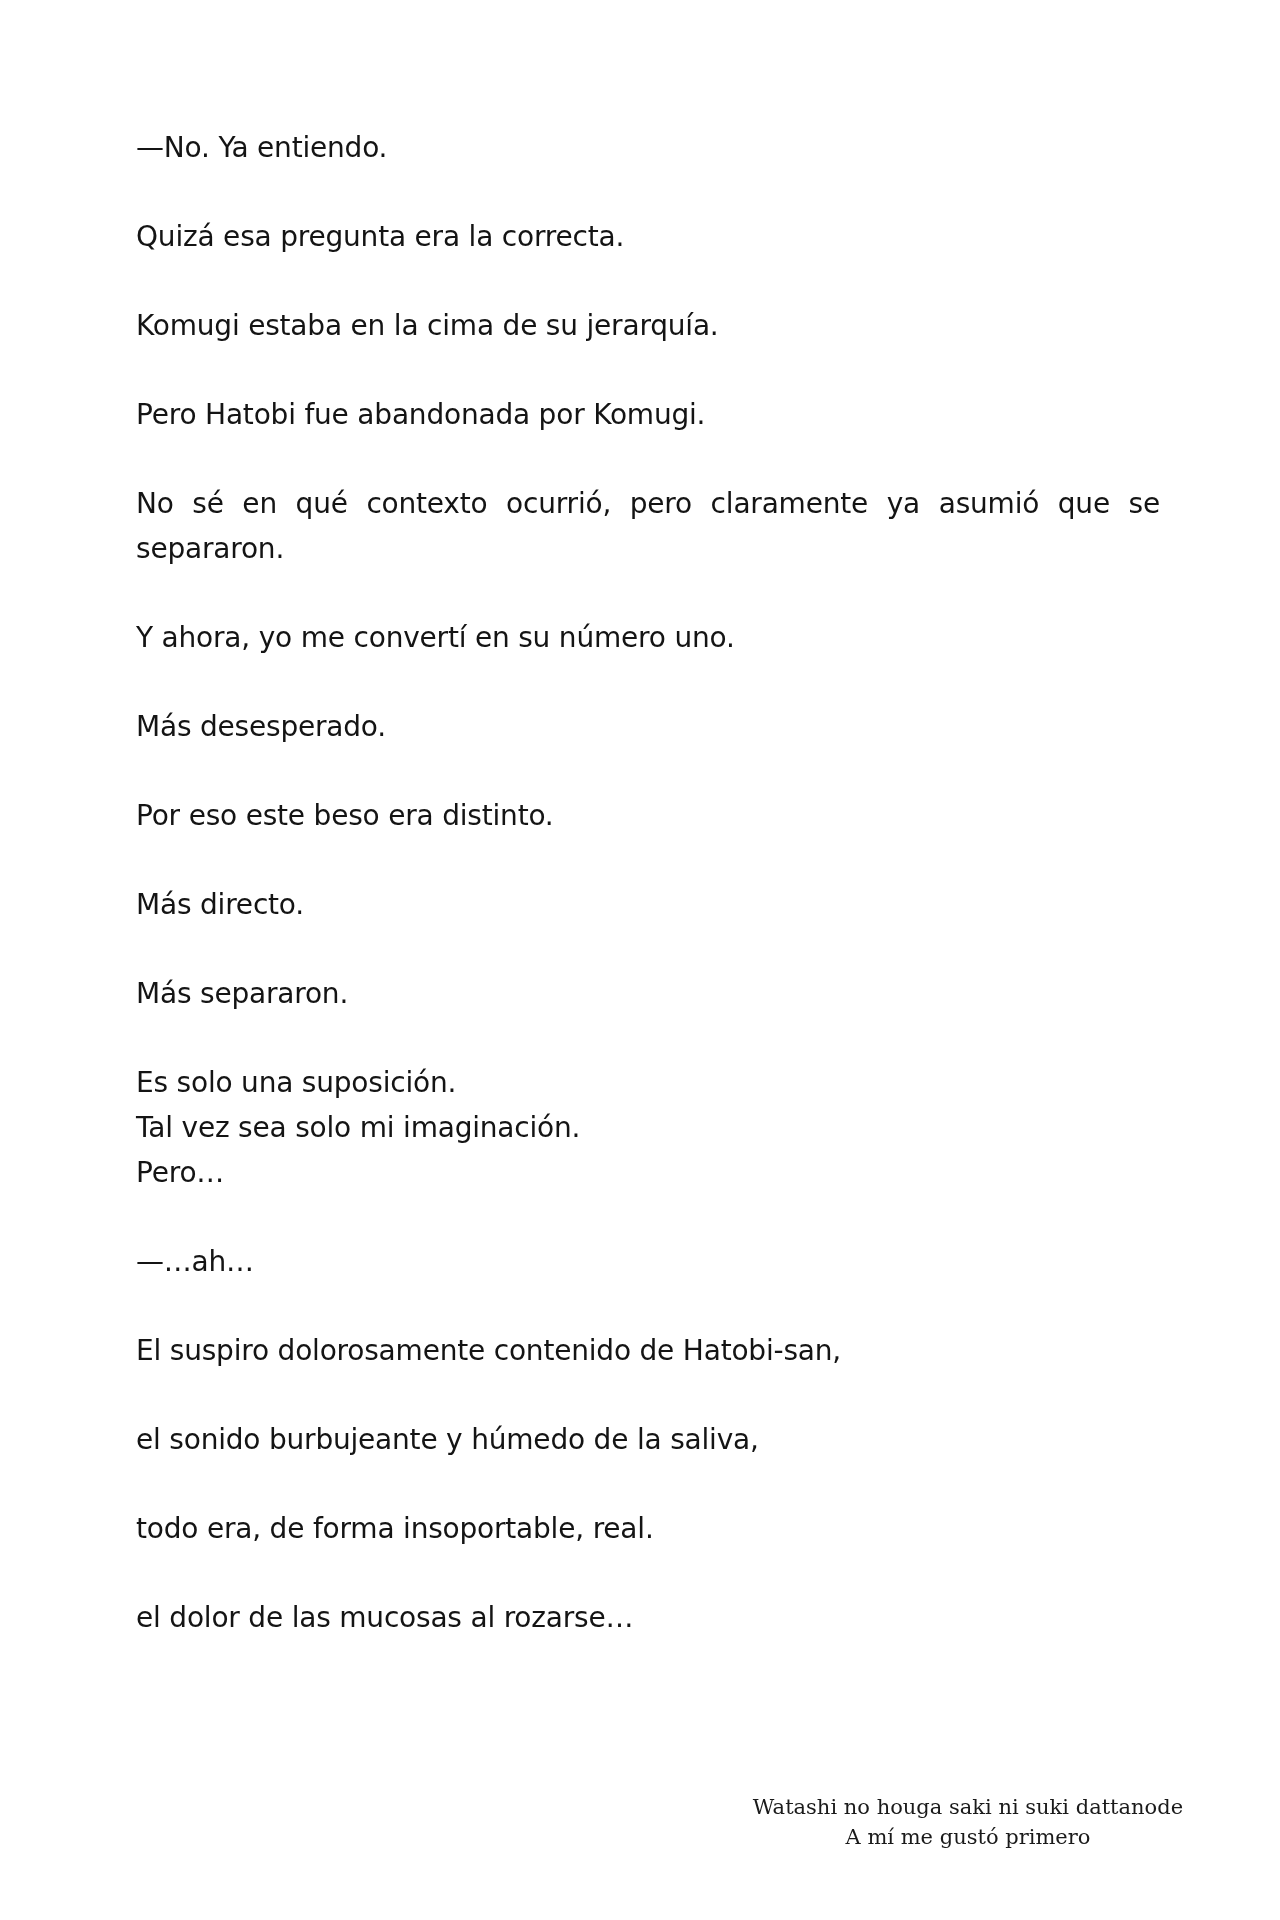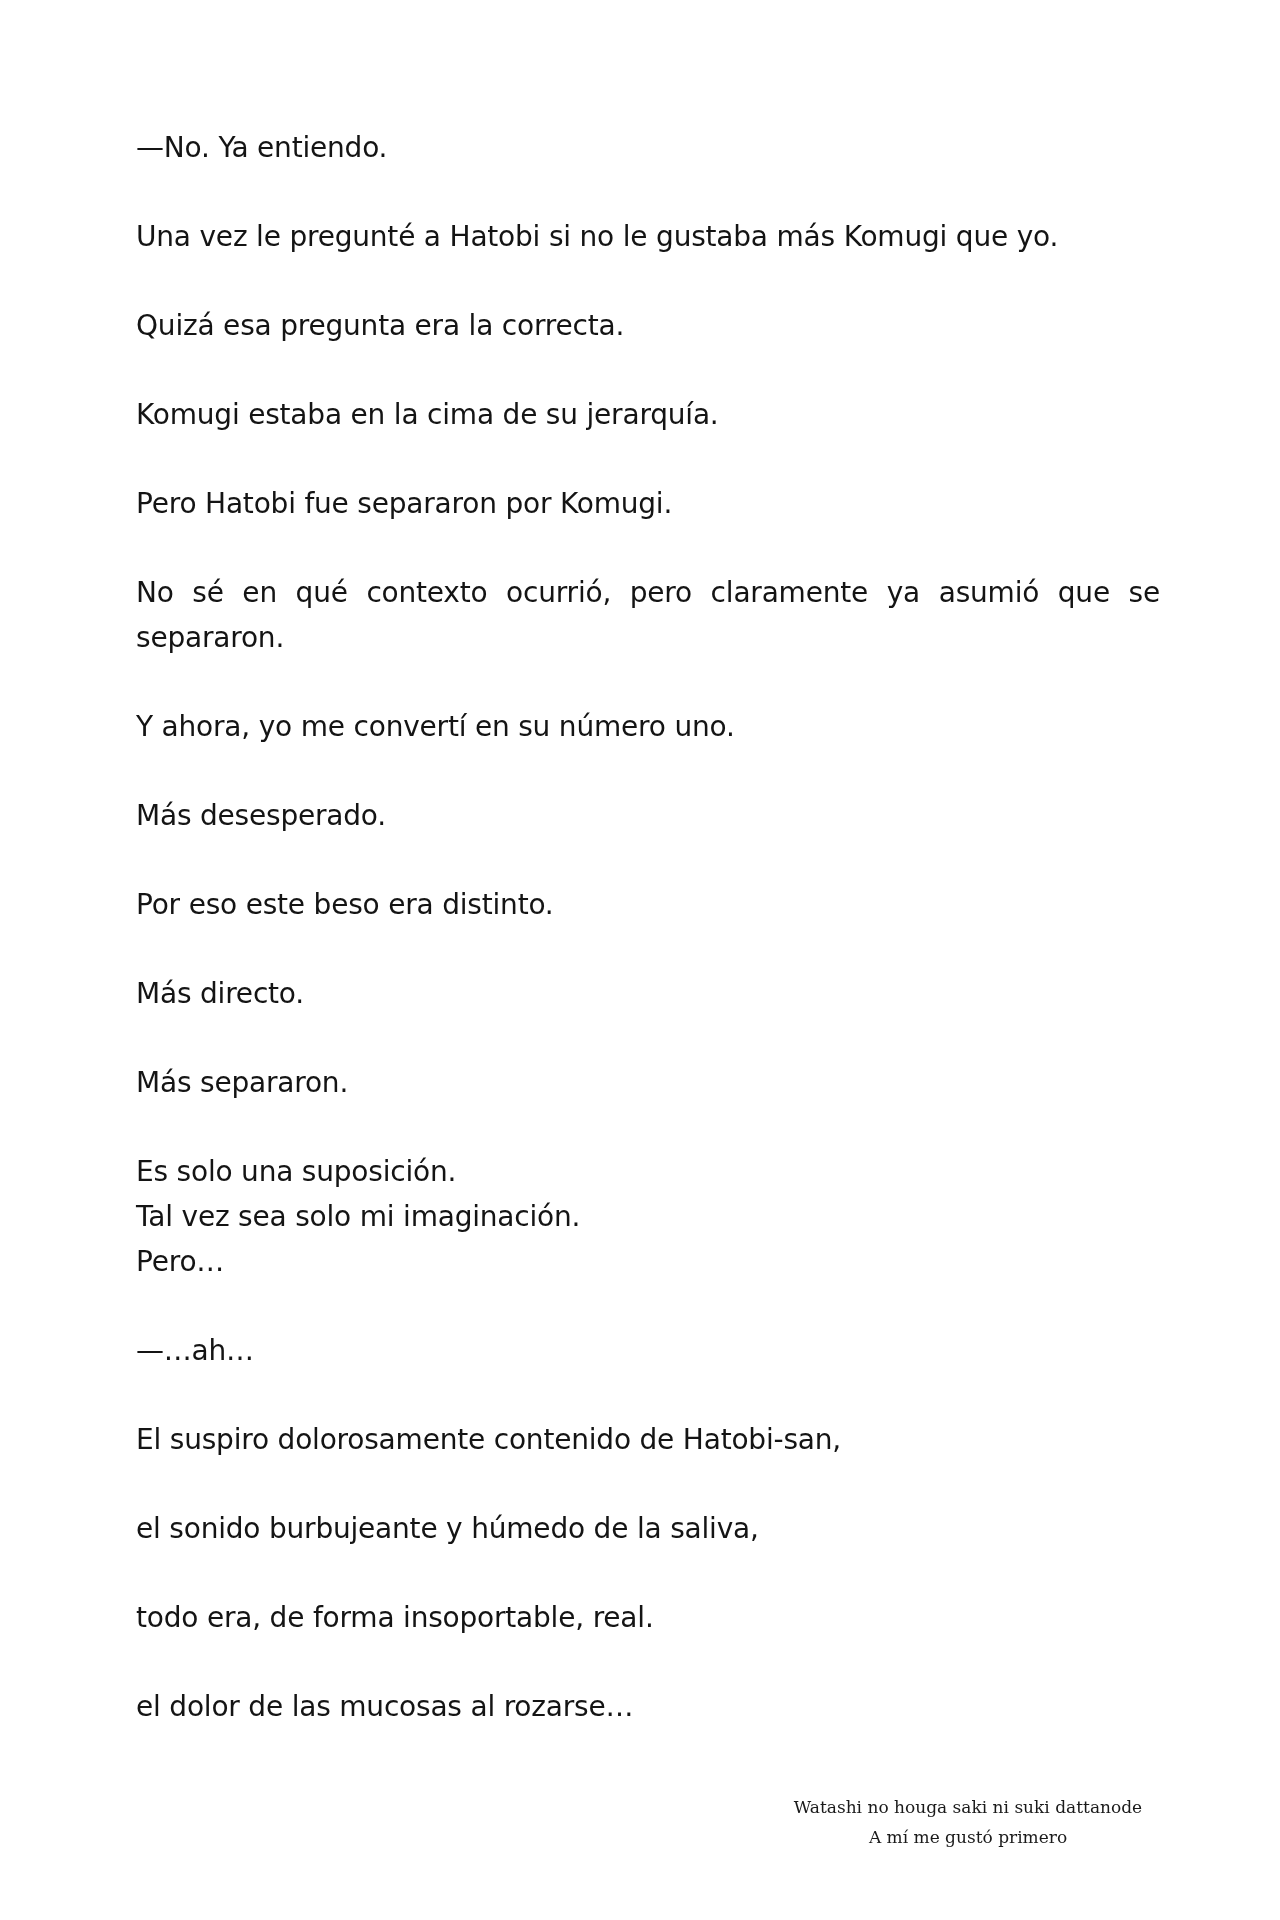--- a/index.html
+++ b/index.html
@@ -45,45 +45,42 @@
   .line {
     display: block;
   }
   .footer {
     position: absolute;
     left: 700px;
     top: 1792px;
     width: 520px;
     text-align: center;
     font-family: "DejaVu Serif", serif;
-    font-size: 17px;
+    font-size: 21px;
     line-height: 30px;
     color: #1a1a1a;
   }
   .footer .line { display: block; }
 </style>
 </head>
 <body>
 
 <div class="page">
   <div class="body-text">
     <p class="para">
       <span class="line">—No. Ya entiendo.</span>
     </p>
     <p class="para">
-      <span class="line">Una vez le pregunté a Hatobi si no le gustaba más Komugi que yo.</span>
-    </p>
-    <p class="para">
       <span class="line">Quizá esa pregunta era la correcta.</span>
     </p>
     <p class="para">
       <span class="line">Komugi estaba en la cima de su jerarquía.</span>
     </p>
     <p class="para">
-      <span class="line">Pero Hatobi fue separaron por Komugi.</span>
+      <span class="line">Pero Hatobi fue abandonada por Komugi.</span>
     </p>
     <p class="para justify">
       <span>No sé en qué contexto ocurrió, pero claramente ya asumió que se separaron.</span>
     </p>
     <p class="para">
       <span class="line">Y ahora, yo me convertí en su número uno.</span>
     </p>
     <p class="para">
       <span class="line">Más desesperado.</span>
     </p>

